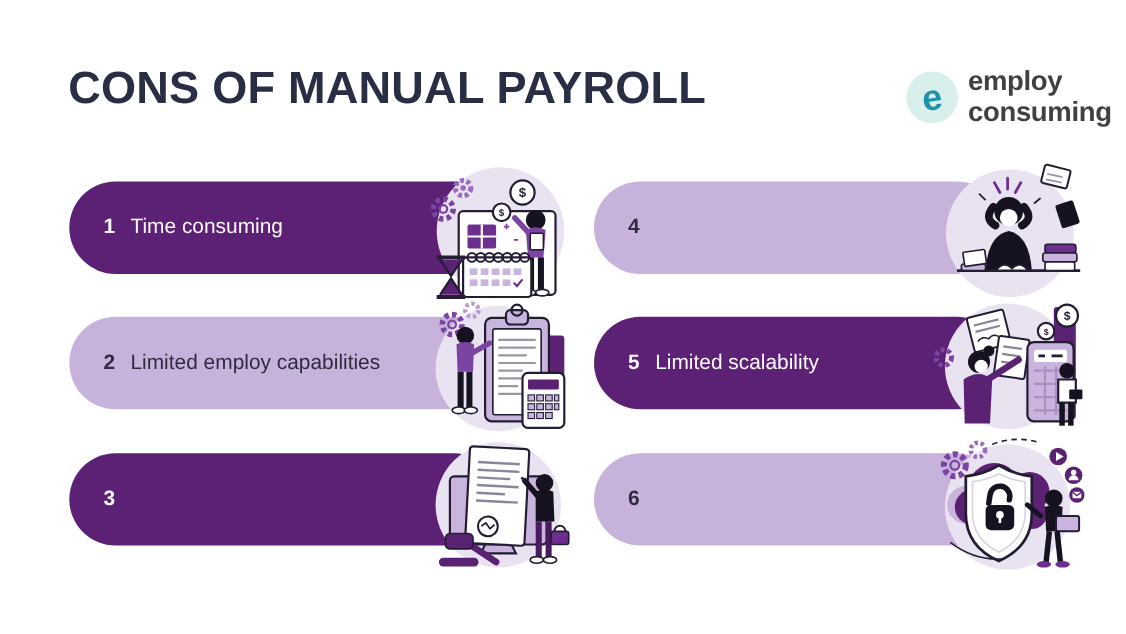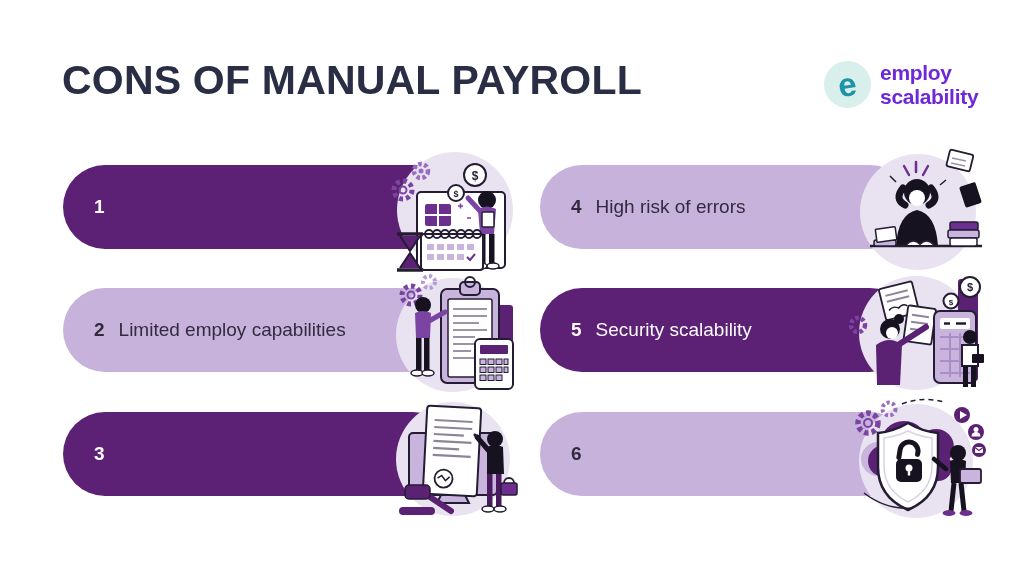--- a/index.html
+++ b/index.html
@@ -17,21 +17,21 @@
   }
   .logo { position:absolute; left:824px; top:61px; display:flex; align-items:center; gap:9px; }
   .logo-badge {
     width:47px; height:47px; border-radius:50%;
     background:#d9efec; display:flex; align-items:center; justify-content:center;
   }
   .logo-badge span {
     color:#1e93a8; font-size:33px; font-weight:800;
     transform:rotate(-8deg); line-height:1;
   }
-  .logo-text { font-size:21px; font-weight:700; color:#6d28d9; line-height:1.1; letter-spacing:-0.3px; }
+  .logo-text { font-size:25px; font-weight:700; color:#404040; line-height:1.1; letter-spacing:-0.3px; }
   .pill {
     position:absolute; height:84px; border-radius:42px;
     display:flex; align-items:center; gap:14px; padding-left:31px;
   }
   .pill.dark  { background:#5c2174; color:#fdfbff; }
   .pill.light { background:#c7b2dc; color:#322b40; }
   .pill .num   { font-size:19px; font-weight:700; }
   .pill .label { font-size:19px; font-weight:500; white-space:nowrap; }
   .illo { position:absolute; width:140px; height:126px; }
   .illo svg { width:100%; height:100%; display:block; }
@@ -40,41 +40,41 @@
 <body>
 
 <div class="title">CONS OF MANUAL PAYROLL</div>
 
 <div class="logo">
   <div class="logo-badge">
     <span>e</span>
   </div>
   <div class="logo-text">
     <div>employ</div>
-    <div>scalability</div>
+    <div>consuming</div>
   </div>
 </div>
 
 <div class="pill dark" style="left:63px;  top:165px; width:392px;">
   <span class="num">1</span>
+  <span class="label">Time consuming</span>
 </div>
 <div class="pill light" style="left:63px;  top:288px; width:392px;">
   <span class="num">2</span>
   <span class="label">Limited employ capabilities</span>
 </div>
 <div class="pill dark" style="left:63px;  top:412px; width:392px;">
   <span class="num">3</span>
 </div>
 <div class="pill light" style="left:540px; top:165px; width:372px;">
   <span class="num">4</span>
-  <span class="label">High risk of errors</span>
 </div>
 <div class="pill dark" style="left:540px; top:288px; width:372px;">
   <span class="num">5</span>
-  <span class="label">Security scalability</span>
+  <span class="label">Limited scalability</span>
 </div>
 <div class="pill light" style="left:540px; top:412px; width:372px;">
   <span class="num">6</span>
 </div>
 
 <div class="illo" style="left:383px; top:148px;">
 <svg viewBox="0 0 140 126" xmlns="http://www.w3.org/2000/svg">
   <circle cx="72" cy="62" r="58" fill="#e9e3f1"></circle>
   <g>
     <circle cx="20" cy="42" r="9" fill="none" stroke="#7b44a3" stroke-width="5" stroke-dasharray="4 3"></circle>

